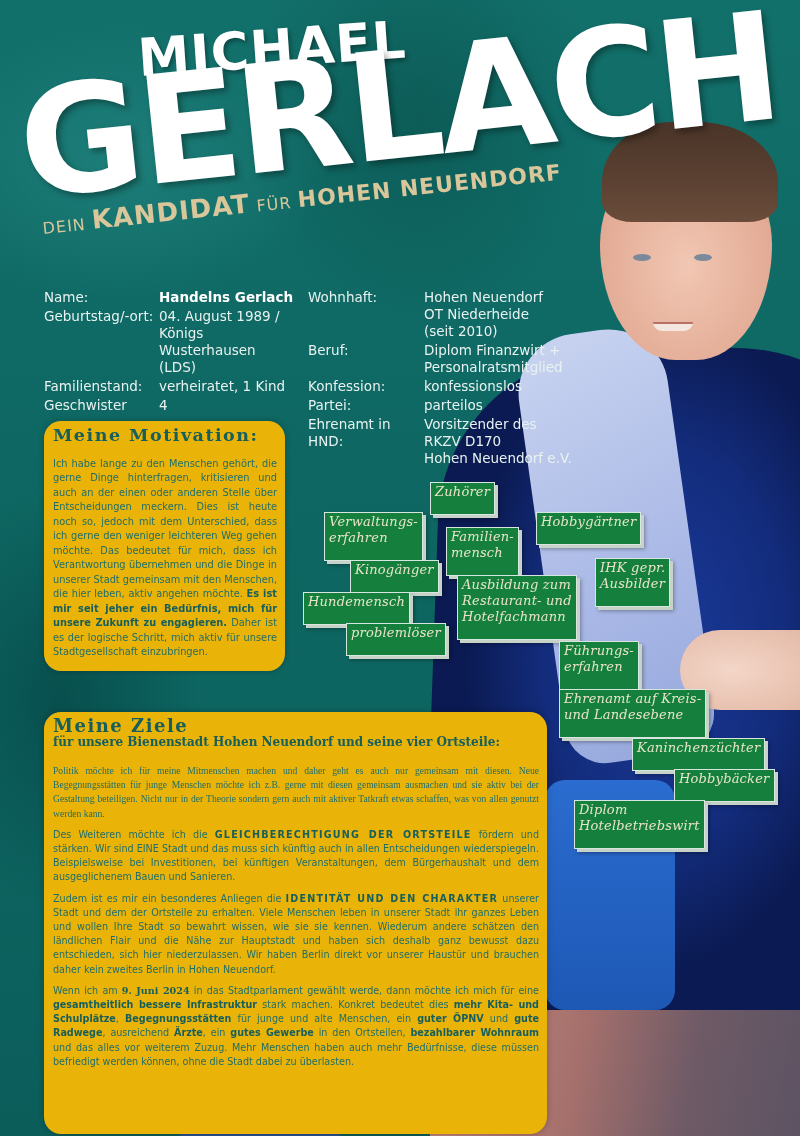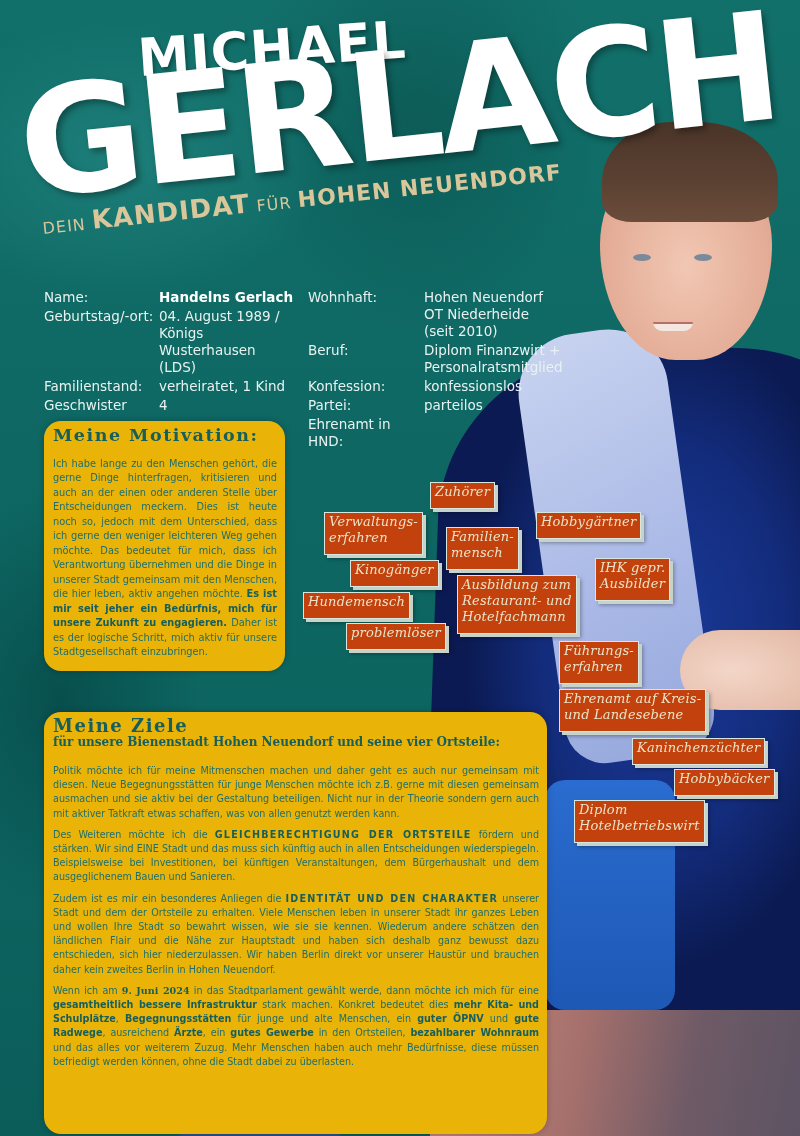--- a/index.html
+++ b/index.html
@@ -119,33 +119,33 @@
   .box b { color: #175f5b; }
   .caps { letter-spacing: 1.2px; }
   .motivation { left: 44px; top: 421px; width: 241px; height: 250px; padding: 7px 8px 6px 9px; }
   .motivation h2 { font-size: 17.5px; margin-bottom: 14px; }
   .motivation p { font-size: 9.8px; line-height: 14.5px; }
   .ziele { left: 44px; top: 712px; width: 503px; height: 422px; padding: 4px 8px 6px 9px; }
   .ziele h2 { font-size: 18px; line-height: 19px; }
   .ziele .sub { font-family: "DejaVu Serif", serif; font-weight: bold; color: #175f5b; font-size: 12px; line-height: 14px; margin-bottom: 9px; }
   .ziele p { font-size: 9.6px; line-height: 14.2px; }
   .ziele p + p { margin-top: 7px; }
-  .ziele p.tight { margin-top: 15px; }
+  .ziele p.tight { margin-top: 15px; font-family: Liberation Serif, serif; }
   .date { font-family: "DejaVu Serif", serif; }
 
   
   .tag {
     position: absolute;
-    background: #c2410c;
+    background: #15803d;
     border: 1.5px solid #d8e6e0;
     box-shadow: 3px 3px 0 #c7d2c9, 4px 4px 4px rgba(0,0,0,0.35);
     color: #e9e4c9;
     font-family: "DejaVu Serif", serif; font-style: italic;
     font-size: 13px; line-height: 16px;
-    padding: 1px 4px 8px 4px;
+    padding: 1px 4px 14px 4px;
     white-space: pre-line;
     letter-spacing: 0.2px;
   }
 </style>
 </head>
 <body>
 
 <div class="bg"></div>
 
 <div class="person">
@@ -207,20 +207,23 @@
   <div class="row">
     <div class="k">Konfession:</div>
     <div class="v">konfessionslos</div>
   </div>
   <div class="row">
     <div class="k">Partei:</div>
     <div class="v">parteilos</div>
   </div>
   <div class="row">
     <div class="k">Ehrenamt in HND:</div>
+    <div class="v">Vorsitzender des
+RKZV D170
+Hohen Neuendorf e.V.</div>
   </div>
 </div>
 
 <div class="box motivation">
   <h2>Meine Motivation:</h2>
   <p><span>Ich habe lange zu den Menschen gehört, die gerne Dinge hinterfragen, kritisieren und auch an der einen oder anderen Stelle über Entscheidungen meckern. Dies ist heute noch so, jedoch mit dem Unterschied, dass ich gerne den weniger leichteren Weg gehen möchte. Das bedeutet für mich, dass ich Verantwortung übernehmen und die Dinge in unserer Stadt gemeinsam mit den Menschen, die hier leben, aktiv angehen möchte. </span><b>Es ist mir seit jeher ein Bedürfnis, mich für unsere Zukunft zu engagieren.</b><span> Daher ist es der logische Schritt, mich aktiv für unsere Stadtgesellschaft einzubringen.</span></p>
 </div>
 
 <div class="box ziele">
   <h2>Meine Ziele</h2>

